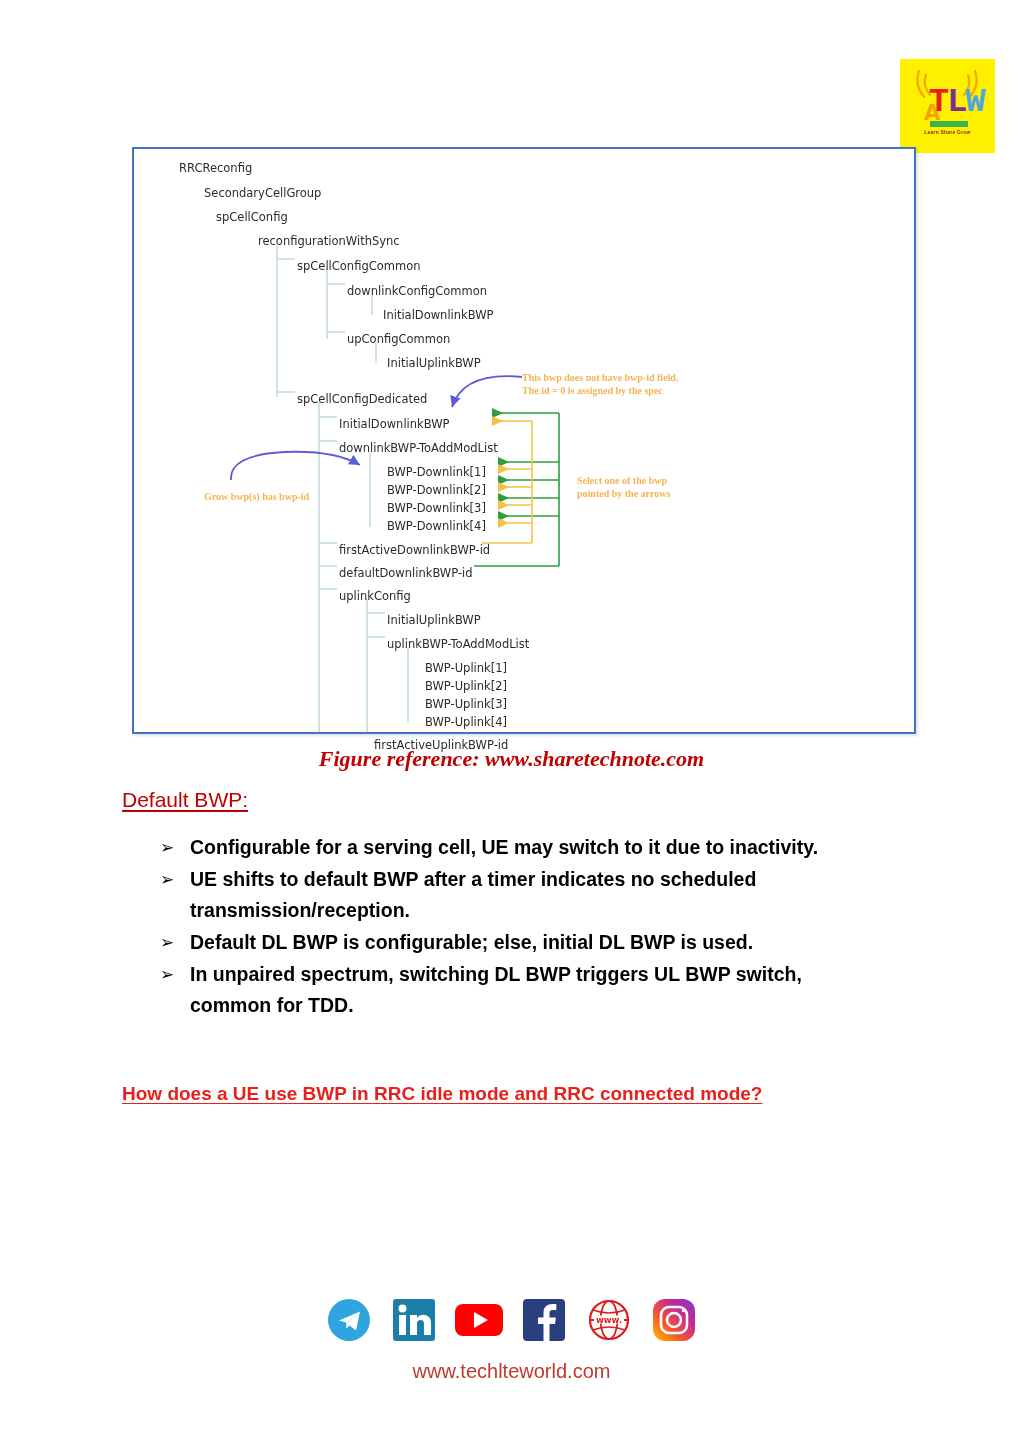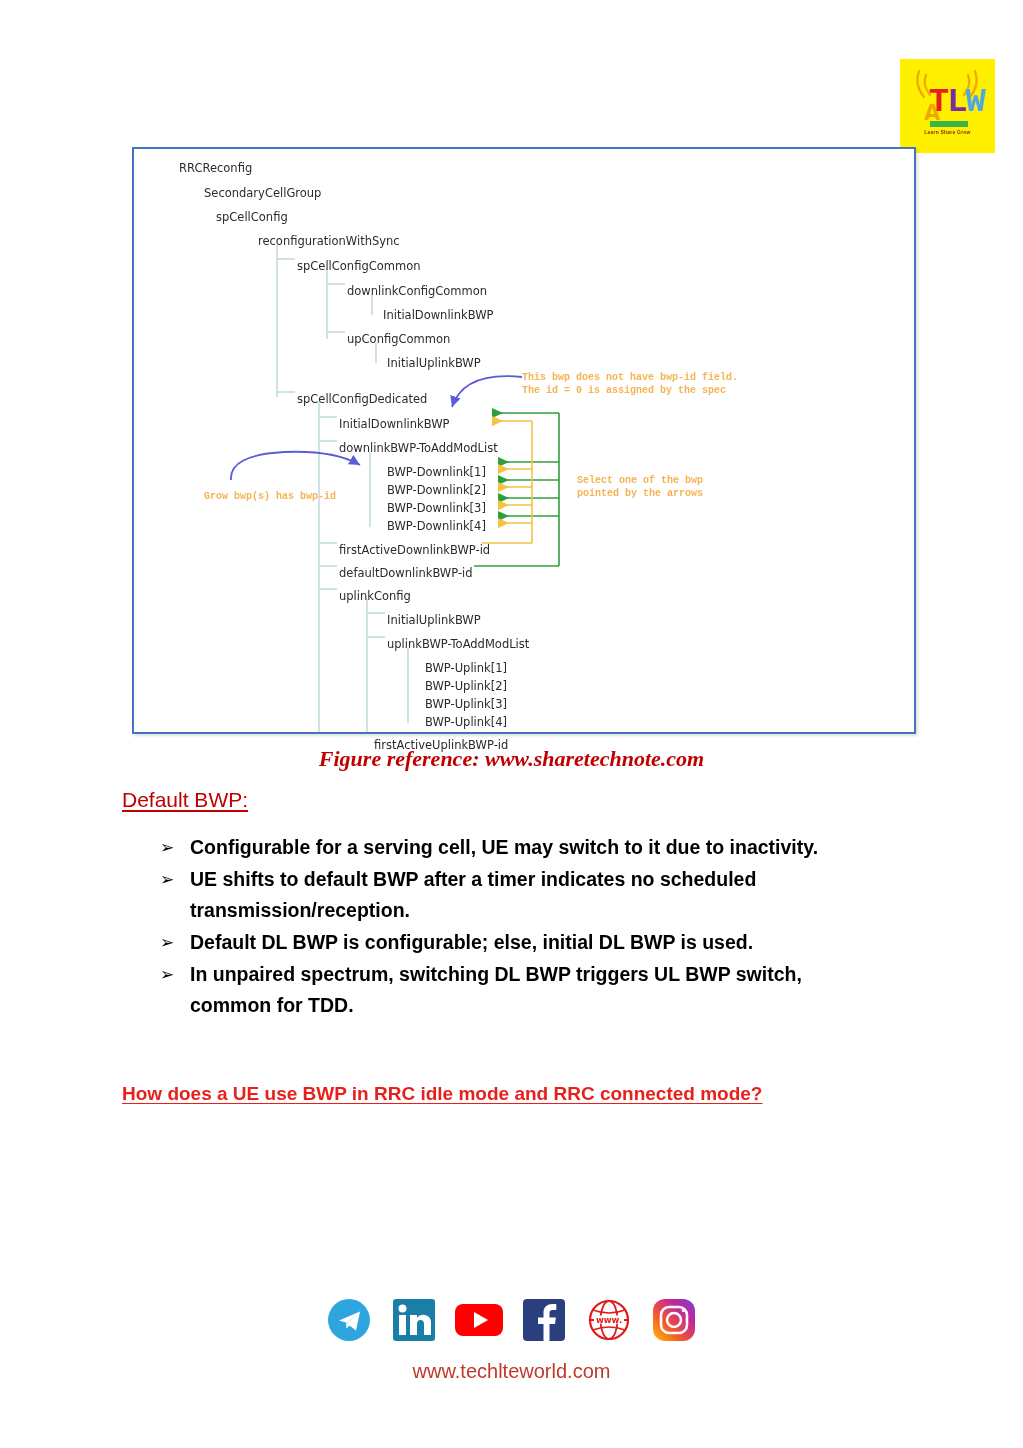--- a/index.html
+++ b/index.html
@@ -99,21 +99,21 @@
   .tree-node {
     position: absolute;
     font-family: "DejaVu Sans", sans-serif;
     font-size: 11.5px;
     color: #2b2b2b;
     white-space: nowrap;
     line-height: 14px;
   }
   .annot {
     position: absolute;
-    font-family: Liberation Mono, monospace;
+    font-family: Liberation Serif, serif;
     font-size: 10px;
     font-weight: bold;
     color: #F5B352;
     white-space: nowrap;
     line-height: 13px;
   }
 
   
   .fig-caption {
     position: absolute;

